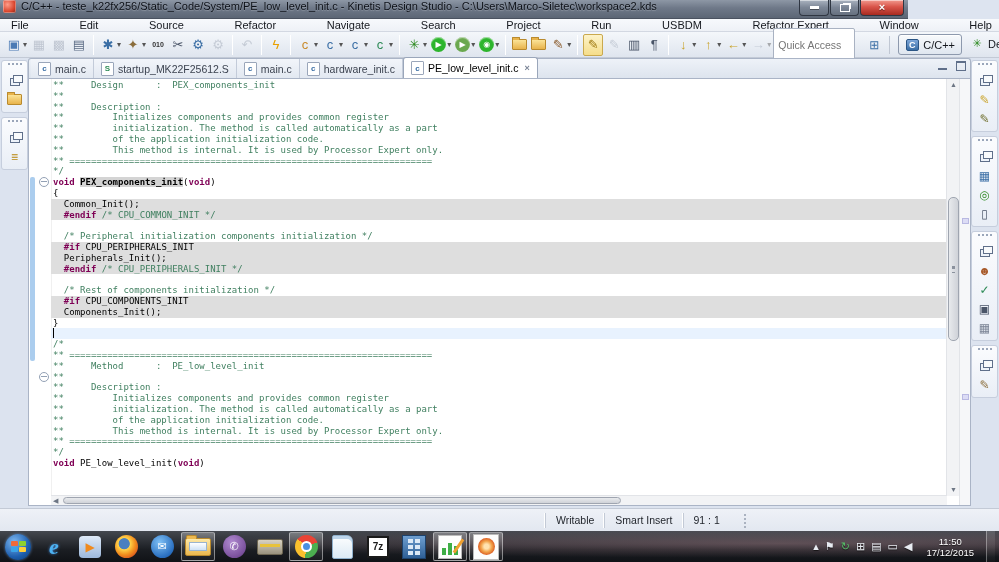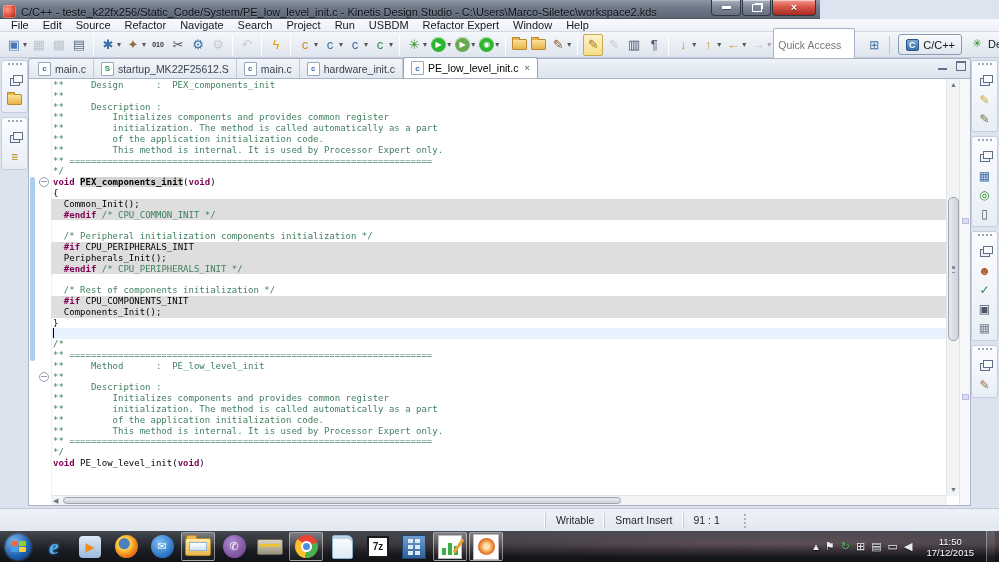--- a/index.html
+++ b/index.html
@@ -1,29 +1,29 @@
 <!DOCTYPE html>
 <html><head>
 <meta charset="utf-8">
 <style>
   html,body{margin:0;padding:0;background:#000;}
   #screen{position:relative;width:999px;height:562px;overflow:hidden;font-family:"Liberation Sans",sans-serif;background:#dde4f0;}
   
-  .titlebar{position:absolute;left:0;top:0;width:820px;height:18px;background:linear-gradient(#8d97a5,#6e7888 45%,#5c6675);display:flex;align-items:flex-end;border-bottom:1px solid #4a5260;}
+  .titlebar{position:absolute;left:0;top:0;width:908px;height:18px;background:linear-gradient(#8d97a5,#6e7888 45%,#5c6675);display:flex;align-items:flex-start;border-bottom:1px solid #4a5260;}
   .app-icon{width:13px;height:13px;margin:0 5px 0 3px;border-radius:2px;background:radial-gradient(circle at 35% 35%,#ff9d8a,#d9442c 60%,#7d1f12);box-shadow:inset 0 0 0 1px rgba(255,255,255,.35);}
   .win-title{font-size:11px;color:#0d1118;white-space:nowrap;overflow:hidden;text-shadow:0 1px 1px rgba(255,255,255,.25);}
   .win-btns{position:absolute;right:4px;top:0;display:flex;}
   .wbtn{height:15px;border:1px solid #2f3642;border-top:none;border-radius:0 0 4px 4px;display:flex;align-items:center;justify-content:center;background:linear-gradient(#aab3c0,#7b8595 50%,#66707f);box-shadow:inset 0 1px 0 rgba(255,255,255,.5);}
   .wbtn.min{width:28px;}.wbtn.max{width:27px;margin-left:1px;}
   .wbtn.close{width:42px;margin-left:1px;background:linear-gradient(#f29a8e,#d9554a 45%,#a82a20);}
   .wbtn .bar{width:9px;height:3px;background:#fff;box-shadow:0 1px 0 rgba(0,0,0,.4);}
   .wbtn .rest{width:8px;height:6px;border:1px solid #fff;box-shadow:2px -2px 0 -1px #fff;background:transparent;}
   .wbtn .x{color:#fff;font-size:11px;font-weight:bold;text-shadow:0 1px 1px rgba(0,0,0,.5);line-height:1;}
   
-  .menubar{position:absolute;left:0;top:19px;width:999px;height:13px;background:linear-gradient(#f7f9fc,#eef1f6);border-bottom:1px solid #d3d8e2;display:flex;align-items:center;padding-left:4px;box-sizing:border-box;}
+  .menubar{position:absolute;left:0;top:19px;width:999px;height:13px;background:linear-gradient(#f7f9fc,#eef1f6);border-bottom:1px solid #d3d8e2;display:flex;align-items:center;padding-left:4px;box-sizing:border-box;justify-content:space-between;}
   .menu-item{font-size:11px;color:#15181e;padding:0 7px;line-height:13px;cursor:default;}
   
   .toolbar{position:absolute;left:0;top:32px;width:999px;height:26px;background:linear-gradient(#f4f7fb,#dfe5ee);border-bottom:1px solid #c3cad6;display:flex;align-items:center;padding-left:4px;box-sizing:border-box;}
   .tb-item{display:flex;align-items:center;height:20px;padding:0 1px;margin:0 1px;border-radius:2px;}
   .tb-item.on{background:linear-gradient(#fdf3c9,#f5dd8a);border:1px solid #caa94e;}
   .tb-item.dis{opacity:.45;}
   .tb-glyph{font-size:13px;line-height:16px;width:16px;text-align:center;}
   .tb-glyph.small{font-size:7px;font-weight:bold;letter-spacing:0;}
   .tb-round{width:15px;height:15px;border-radius:50%;color:#fff;font-size:8px;display:flex;align-items:center;justify-content:center;box-shadow:inset 0 1px 1px rgba(255,255,255,.6);}
   .tb-dd{font-size:8px;color:#555;margin-left:1px;}

